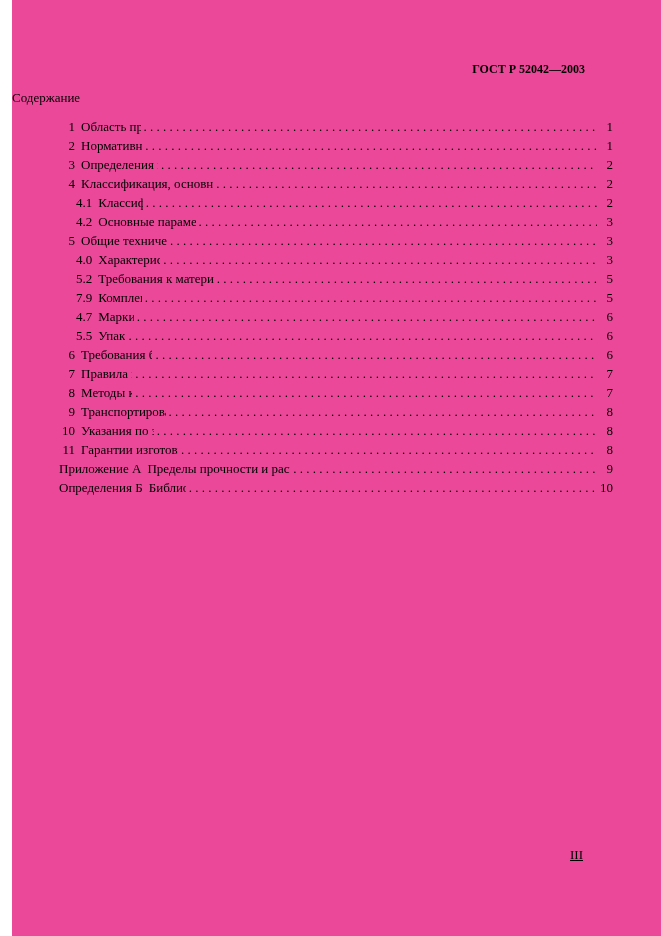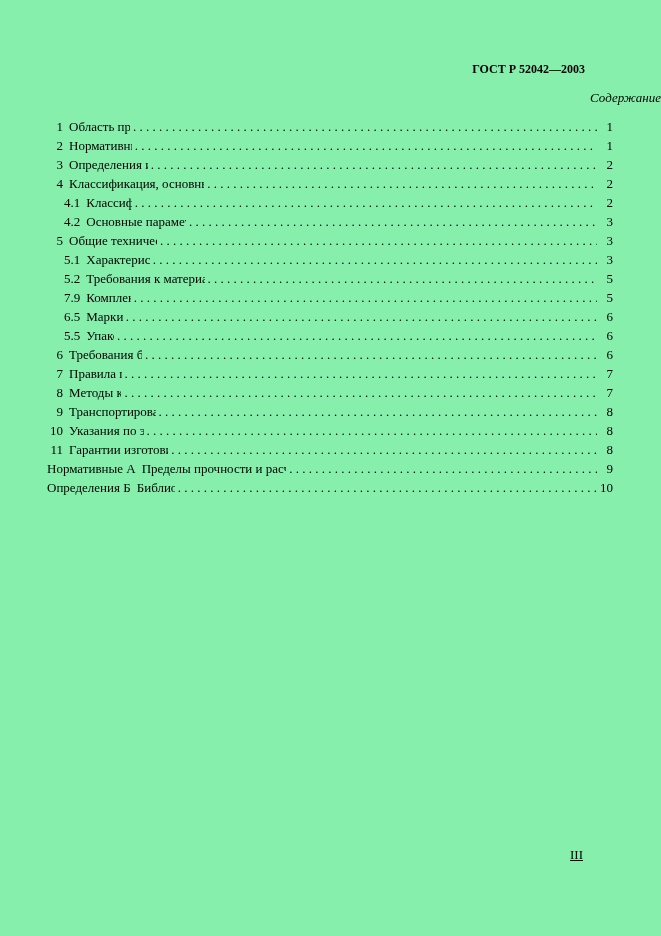--- a/index.html
+++ b/index.html
@@ -11,38 +11,38 @@
     height: 936px;
     background: #ffffff;
     color: #000000;
     font-family: "Liberation Serif", serif;
     position: relative;
     overflow: hidden;
   }
   .page {
     position: absolute;
     inset: 0;
-    background: #86efac;
+    background: #ec4899;
+    margin-left: 12px;
   }
   .doc-ref {
     position: absolute;
     top: 62px;
     right: 76px;
     font-size: 12px;
     font-weight: bold;
     white-space: nowrap;
   }
   .doc-title {
     position: absolute;
     top: 90px;
     left: 0;
     right: 0;
-    text-align: right;
+    text-align: left;
     font-size: 13px;
-    font-style: italic;
   }
   .toc {
     position: absolute;
     top: 117px;
     left: 47px;
     right: 48px;
     font-size: 13px;
   }
   .toc-row {
     display: flex;
@@ -144,39 +144,39 @@
     <span class="dots"></span>
     <span class="pageno">3</span>
   </div>
       <div class="toc-row lvl0">
     <span class="num">5</span>
     <span class="title">Общие технические требования</span>
     <span class="dots"></span>
     <span class="pageno">3</span>
   </div>
       <div class="toc-row lvl1">
-    <span class="num">5.1</span>
+    <span class="num">4.0</span>
     <span class="title">Характеристики крепи</span>
     <span class="dots"></span>
     <span class="pageno">3</span>
   </div>
       <div class="toc-row lvl1">
     <span class="num">5.2</span>
     <span class="title">Требования к материалам и покупным изделиям</span>
     <span class="dots"></span>
     <span class="pageno">5</span>
   </div>
       <div class="toc-row lvl1">
     <span class="num">7.9</span>
     <span class="title">Комплектность</span>
     <span class="dots"></span>
     <span class="pageno">5</span>
   </div>
       <div class="toc-row lvl1">
-    <span class="num">6.5</span>
+    <span class="num">4.7</span>
     <span class="title">Маркировка</span>
     <span class="dots"></span>
     <span class="pageno">6</span>
   </div>
       <div class="toc-row lvl1">
     <span class="num">5.5</span>
     <span class="title">Упаковка</span>
     <span class="dots"></span>
     <span class="pageno">6</span>
   </div>
@@ -210,21 +210,21 @@
     <span class="dots"></span>
     <span class="pageno">8</span>
   </div>
       <div class="toc-row lvl0">
     <span class="num">11</span>
     <span class="title">Гарантии изготовителя (поставщика)</span>
     <span class="dots"></span>
     <span class="pageno">8</span>
   </div>
       <div class="toc-row lvl2">
-    <span class="num">Нормативные А</span>
+    <span class="num">Приложение А</span>
     <span class="title">Пределы прочности и расчетная несущая способность анкерных стержней</span>
     <span class="dots"></span>
     <span class="pageno">9</span>
   </div>
       <div class="toc-row lvl2">
     <span class="num">Определения Б</span>
     <span class="title">Библиография</span>
     <span class="dots"></span>
     <span class="pageno">10</span>
   </div>

